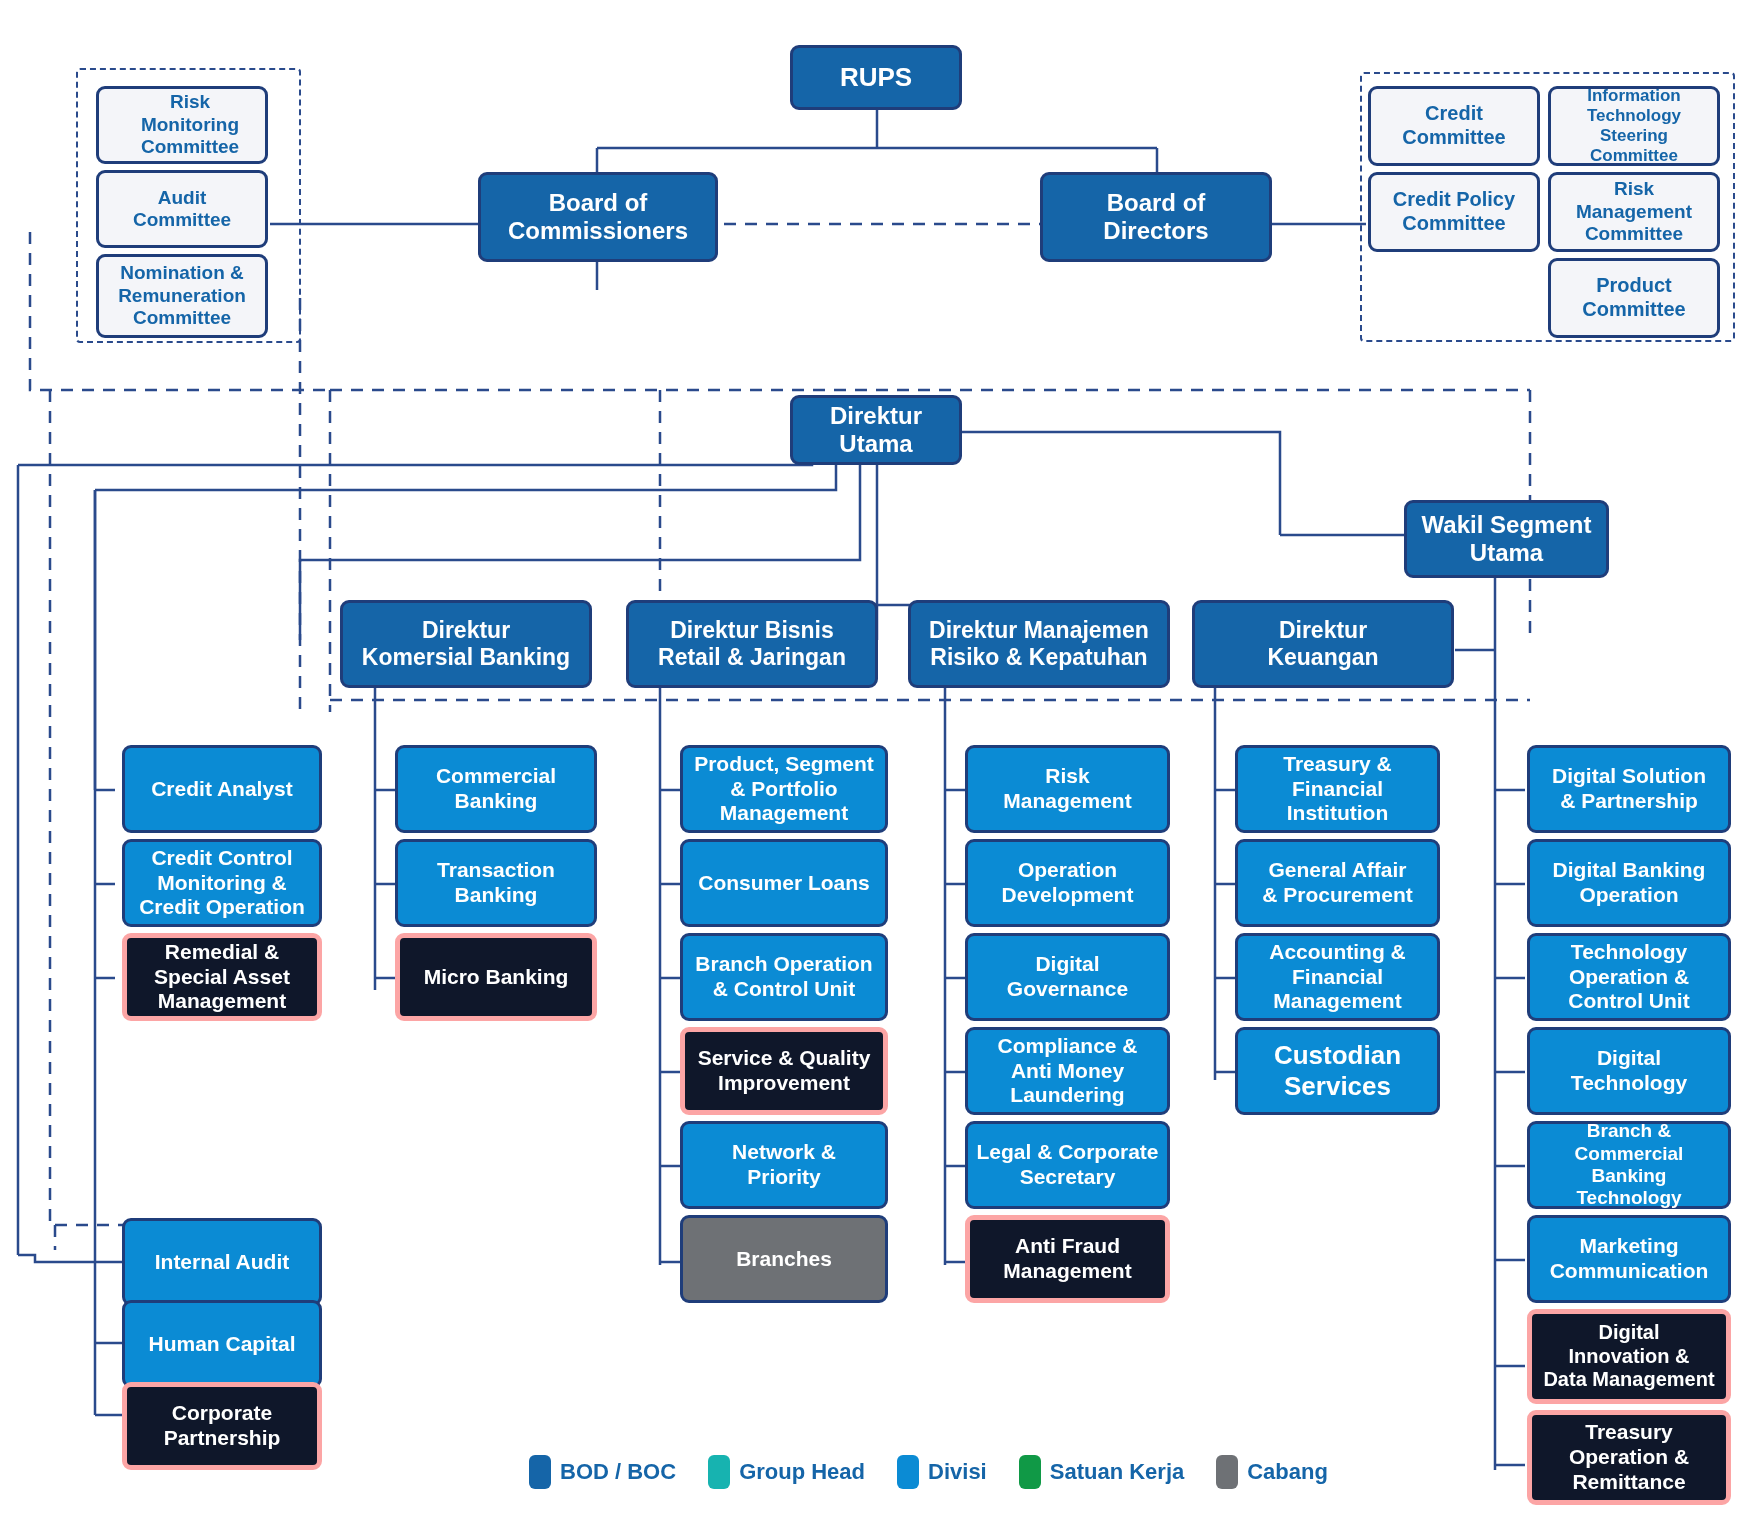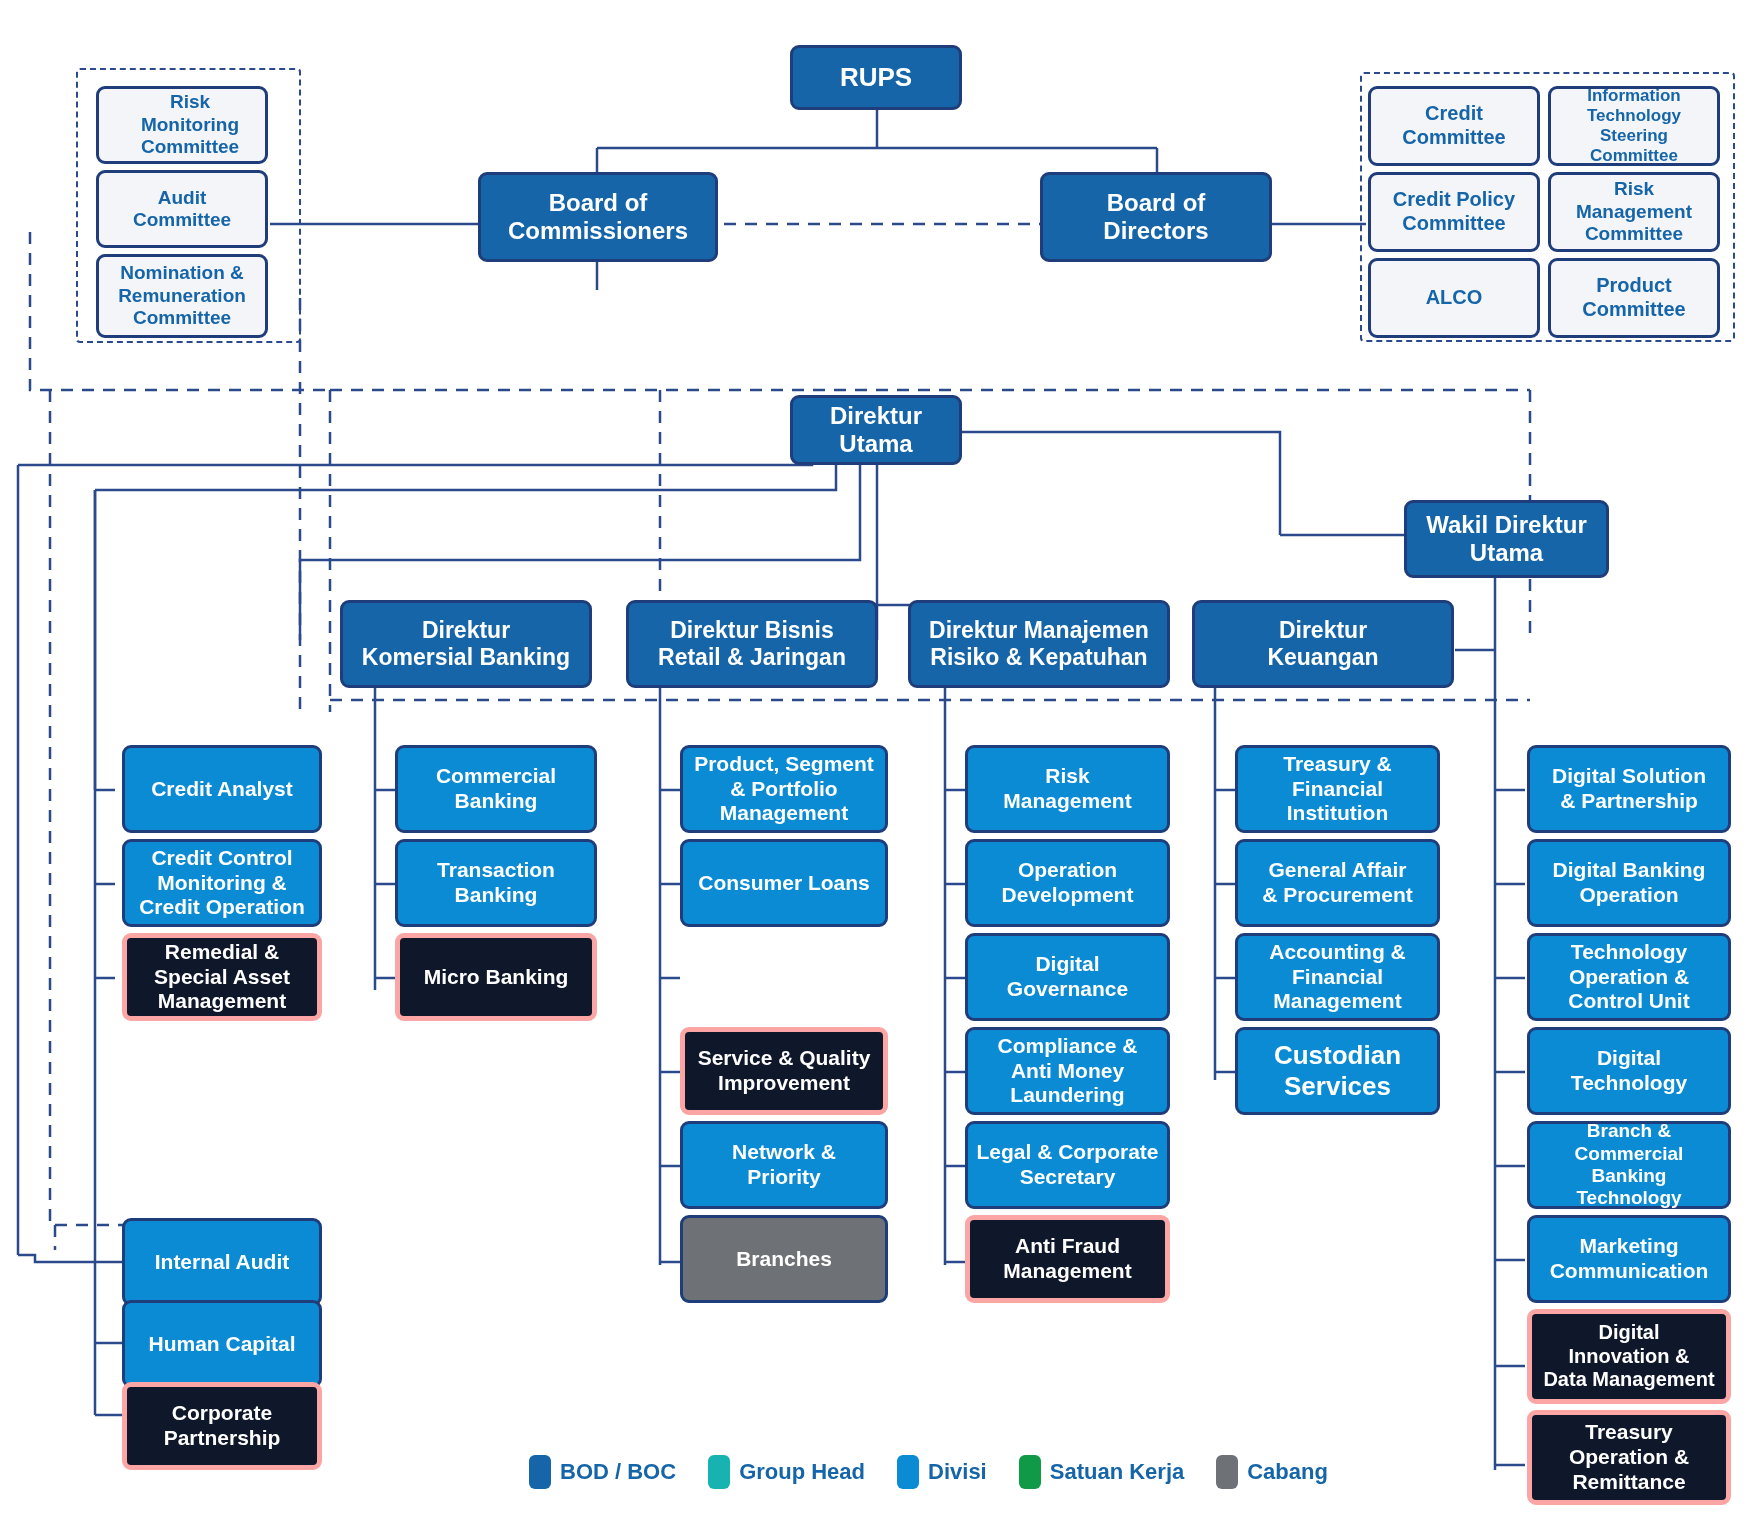--- a/index.html
+++ b/index.html
@@ -173,36 +173,35 @@
   <div class="box t-com" style="left:96px; top:170px; width:172px; height:78px; font-size:19px; white-space:pre-line;">Audit
 Committee</div>
   <div class="box t-com" style="left:96px; top:254px; width:172px; height:84px; font-size:19px; white-space:pre-line;">Nomination &amp;
 Remuneration
 Committee</div>
 
   <div class="box t-com" style="left:1368px; top:86px; width:172px; height:80px; font-size:20px; white-space:pre-line;">Credit
 Committee</div>
   <div class="box t-com" style="left:1368px; top:172px; width:172px; height:80px; font-size:20px; white-space:pre-line;">Credit Policy
 Committee</div>
-  <div class="box t-com" style="left:1368px; top:258px; width:172px; height:80px; font-size:20px; white-space:pre-line;">ALCO</div>
 
   <div class="box t-com" style="left:1548px; top:86px; width:172px; height:80px; font-size:17px; white-space:pre-line;">Information
 Technology
 Steering
 Committee</div>
   <div class="box t-com" style="left:1548px; top:172px; width:172px; height:80px; font-size:19px; white-space:pre-line;">Risk
 Management
 Committee</div>
   <div class="box t-com" style="left:1548px; top:258px; width:172px; height:80px; font-size:20px; white-space:pre-line;">Product
 Committee</div>
 
   <div class="box t-bod" style="left:790px; top:395px; width:172px; height:70px; font-size:24px; white-space:pre-line;">Direktur
 Utama</div>
 
-  <div class="box t-bod" style="left:1404px; top:500px; width:205px; height:78px; font-size:24px; white-space:pre-line;">Wakil Direktur
+  <div class="box t-bod" style="left:1404px; top:500px; width:205px; height:78px; font-size:24px; white-space:pre-line;">Wakil Segment
 Utama</div>
 
   <div class="box t-bod" style="left:340px; top:600px; width:252px; height:88px; font-size:23px; white-space:pre-line;">Direktur
 Komersial Banking</div>
   <div class="box t-bod" style="left:626px; top:600px; width:252px; height:88px; font-size:23px; white-space:pre-line;">Direktur Bisnis
 Retail &amp; Jaringan</div>
   <div class="box t-bod" style="left:908px; top:600px; width:262px; height:88px; font-size:23px; white-space:pre-line;">Direktur Manajemen
 Risiko &amp; Kepatuhan</div>
   <div class="box t-bod" style="left:1192px; top:600px; width:262px; height:88px; font-size:23px; white-space:pre-line;">Direktur
 Keuangan</div>
@@ -218,20 +217,22 @@
   <div class="box t-div" style="left:395px; top:745px; width:202px; height:88px; font-size:21px; white-space:pre-line;">Commercial
 Banking</div>
   <div class="box t-div" style="left:395px; top:839px; width:202px; height:88px; font-size:21px; white-space:pre-line;">Transaction
 Banking</div>
   <div class="box t-sk" style="left:395px; top:933px; width:202px; height:88px; font-size:21px; white-space:pre-line;">Micro Banking</div>
 
   <div class="box t-div" style="left:680px; top:745px; width:208px; height:88px; font-size:21px; white-space:pre-line;">Product, Segment
 &amp; Portfolio
 Management</div>
   <div class="box t-div" style="left:680px; top:839px; width:208px; height:88px; font-size:21px; white-space:pre-line;">Consumer Loans</div>
+  <div class="box t-div" style="left:680px; top:933px; width:208px; height:88px; font-size:21px; white-space:pre-line;">Branch Operation
+&amp; Control Unit</div>
   <div class="box t-sk" style="left:680px; top:1027px; width:208px; height:88px; font-size:21px; white-space:pre-line;">Service &amp; Quality
 Improvement</div>
   <div class="box t-div" style="left:680px; top:1121px; width:208px; height:88px; font-size:21px; white-space:pre-line;">Network &amp;
 Priority</div>
   <div class="box t-cab" style="left:680px; top:1215px; width:208px; height:88px; font-size:21px; white-space:pre-line;">Branches</div>
 
   <div class="box t-div" style="left:965px; top:745px; width:205px; height:88px; font-size:21px; white-space:pre-line;">Risk
 Management</div>
   <div class="box t-div" style="left:965px; top:839px; width:205px; height:88px; font-size:21px; white-space:pre-line;">Operation
 Development</div>

